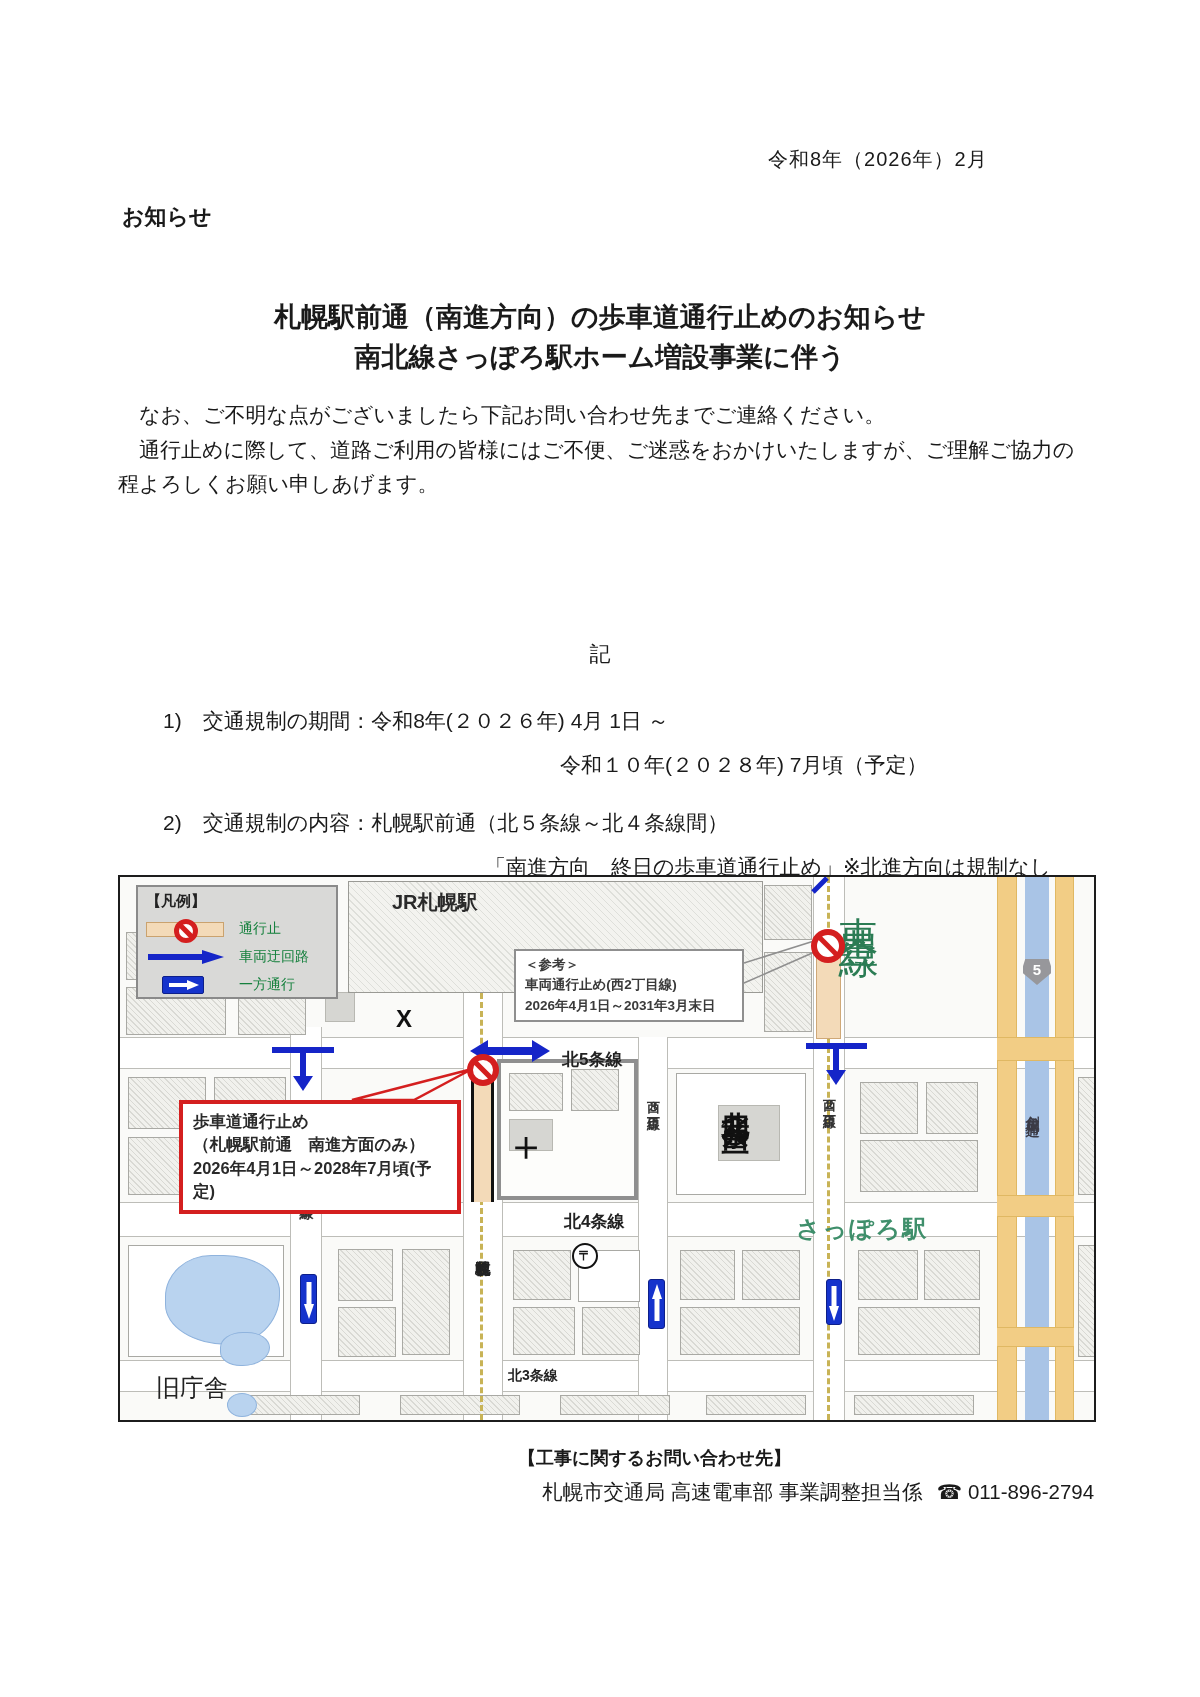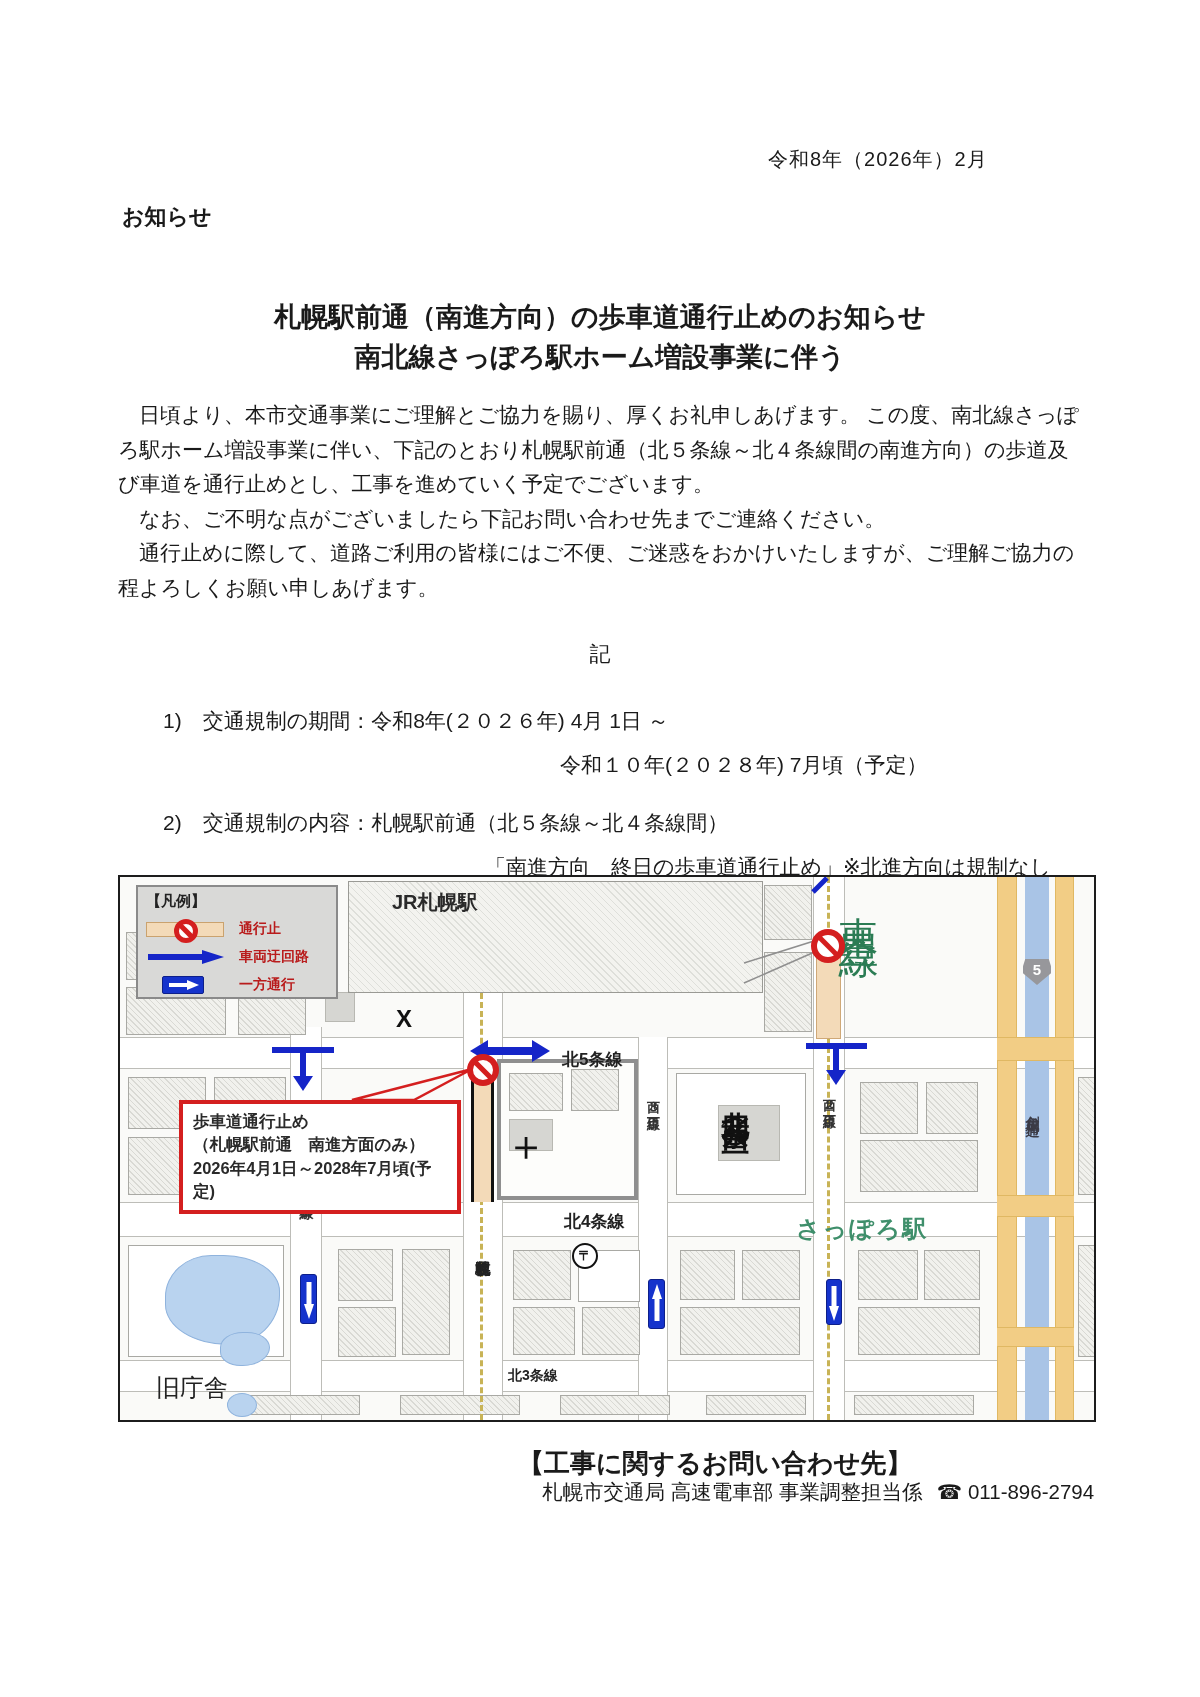--- a/index.html
+++ b/index.html
@@ -54,49 +54,48 @@
   
   #ref-box{position:absolute;left:394px;top:72px;width:230px;background:#fff;border:2px solid #8f8f8f;
            padding:4px 9px;font-size:13.5px;font-weight:bold;line-height:1.5;color:#3a3a3a;}
   #closure-box{position:absolute;left:59px;top:223px;width:282px;background:#fff;border:4px solid #d41f1f;
            padding:6px 10px;font-size:16.5px;font-weight:bold;line-height:1.42;color:#2a2a2a;}
   
   #legend{position:absolute;left:16px;top:8px;width:202px;height:114px;background:#d9d9d7;border:2px solid #8a8a8a;padding:5px 8px;}
   #legend .lg-title{font-size:15px;font-weight:bold;color:#222;}
   #legend .lg-row{display:flex;align-items:center;gap:9px;margin-top:8px;height:20px;}
   #legend .lg-icon{width:84px;position:relative;flex:none;display:flex;align-items:center;}
-  #legend .lg-label{font-size:14px;font-weight:bold;color:#b91c1c;}
+  #legend .lg-label{font-size:14px;font-weight:normal;color:#15803d;}
   .oneway{position:absolute;background:#1533cc;border:1px solid #0d1f8a;border-radius:3px;
           display:flex;align-items:center;justify-content:center;}
   .mark{position:absolute;color:#111;font-weight:bold;}
   #post-circle{position:absolute;left:452px;top:366px;width:26px;height:26px;border:2px solid #111;border-radius:50%;
                background:#fff;display:flex;align-items:center;justify-content:center;font-size:13px;font-weight:bold;}
   #route5{position:absolute;left:903px;top:82px;width:28px;height:26px;background:#97979b;color:#fff;
           font-size:15px;font-weight:bold;text-align:center;line-height:22px;
           clip-path:polygon(8% 0,92% 0,100% 28%,100% 55%,50% 100%,0 55%,0 28%);}
   
-  #contact-heading{top:1446px;left:518px;font-size:26px;font-weight:bold;}
+  #contact-heading{top:1446px;left:518px;font-size:18px;font-weight:bold;}
   #contact-line{top:1478px;left:542px;font-size:20.5px;}
   #contact-line .phone-icon{margin:0 6px 0 14px;}
 </style>
 </head>
 <body>
 
 <div id="page">
 
   <div class="abs" id="doc-date">令和8年（2026年）2月</div>
   <div class="abs" id="notice-label">お知らせ</div>
 
   <div class="abs" id="doc-title">
     <div>札幌駅前通（南進方向）の歩車道通行止めのお知らせ</div>
     <div>南北線さっぽろ駅ホーム増設事業に伴う</div>
   </div>
 
   <div class="abs" id="body-text">
-    <p>　日頃より、本市交通事業にご理解とご協力を賜り、厚くお礼申しあげます。 この度、南北線さっぽろ駅ホーム増設事業に伴い、下記のとおり札幌駅前通（北５条線～北４条線間の南進方向）の歩道及び車道を通行止めとし、工事を進めていく予定でございます。</p>
     <p>　なお、ご不明な点がございましたら下記お問い合わせ先までご連絡ください。</p>
     <p>　通行止めに際して、道路ご利用の皆様にはご不便、ご迷惑をおかけいたしますが、ご理解ご協力の程よろしくお願い申しあげます。</p>
   </div>
 
   <div class="abs" id="ki-mark">記</div>
 
   <div class="abs list-item" id="item1">
     <div>1)　交通規制の期間：令和8年(２０２６年) 4月 1日 ～</div>
     <div class="l2">令和１０年(２０２８年) 7月頃（予定）</div>
   </div>
@@ -240,20 +239,25 @@
           <polygon points="5,0 0,15 10,15" fill="#fff"></polygon>
         </svg>
     </div>
     <div class="oneway" style="left:706px;top:402px;width:16px;height:46px;">
       <svg width="10" height="38">
           <line x1="5" y1="3" x2="5" y2="24" stroke="#fff" stroke-width="5"></line>
           <polygon points="5,38 0,23 10,23" fill="#fff"></polygon>
         </svg>
     </div>
 
+    <div id="ref-box">
+      <div>＜参考＞</div>
+      <div>車両通行止め(西2丁目線)</div>
+      <div>2026年4月1日～2031年3月末日</div>
+    </div>
 
     <div id="closure-box">
       <div>歩車道通行止め</div>
       <div>（札幌駅前通　南進方面のみ）</div>
       <div>2026年4月1日～2028年7月頃(予定)</div>
     </div>
 
     <div id="legend">
       <div class="lg-title">【凡例】</div>
       <div class="lg-row">

